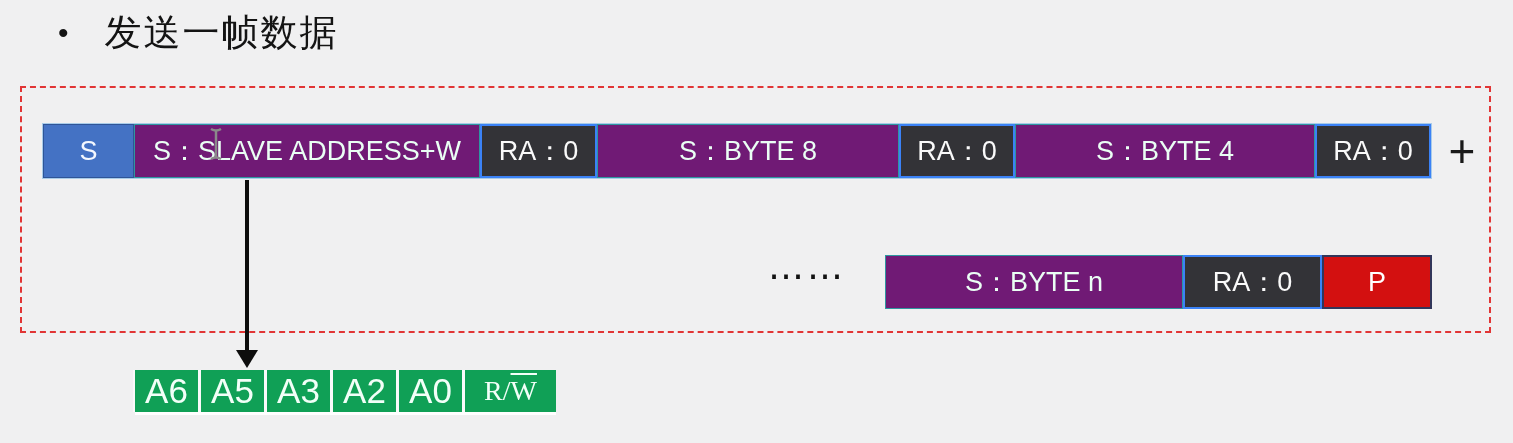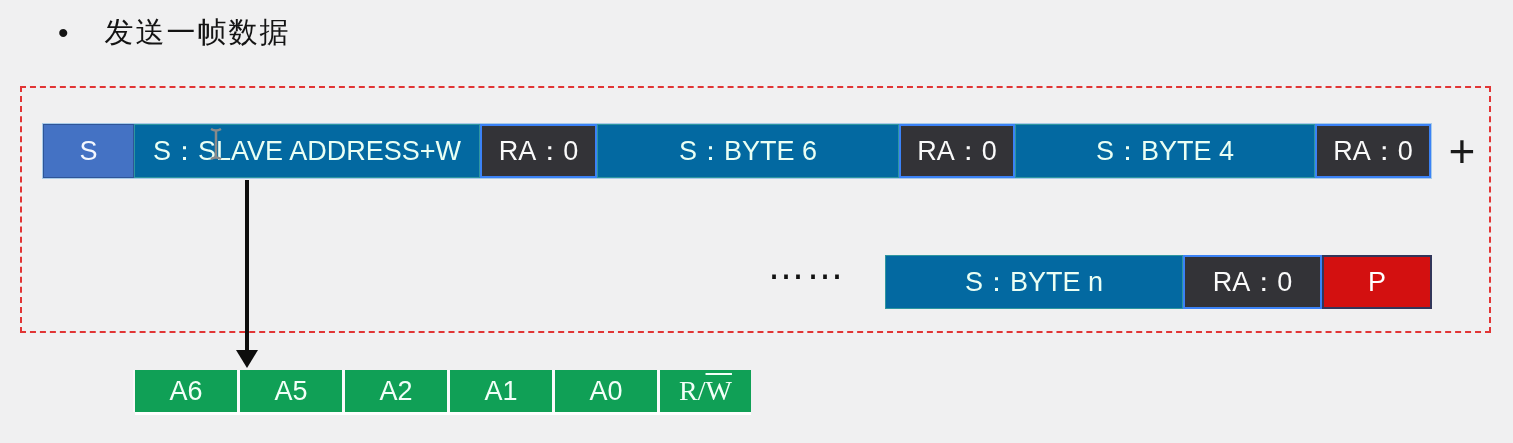--- a/index.html
+++ b/index.html
@@ -13,35 +13,35 @@
     background:#f0f0f1;
     overflow:hidden;
   }
   
   .title-row{
     position:absolute;left:58px;top:6px;height:54px;
     display:flex;align-items:center;gap:36px;
     color:#141414;
   }
   .bullet{font-size:30px;line-height:1;}
-  .title-text{font-size:29px;letter-spacing:2px;}
+  .title-text{font-size:37px;letter-spacing:2px;}
   
   .dashed-frame{
     position:absolute;left:20px;top:86px;width:1471px;height:247px;
     border:2px dashed #e13535;box-sizing:border-box;
   }
   
   .boxrow{position:absolute;display:flex;height:54px;}
   .cell{
     box-sizing:border-box;
     display:flex;align-items:center;justify-content:center;
     font-size:27px;color:#ffffff;white-space:nowrap;
   }
   .cell.start{background:#4472c4;border:1px solid #2f5597;color:#f4f8ff;}
-  .cell.data{background:#0369a1;border:1px solid #2e96a0;color:#eafff4;}
+  .cell.data{background:#701a75;border:1px solid #2e96a0;color:#eafff4;}
   .cell.ack{background:#333337;border:2px solid #3b82f6;color:#fafafa;}
   .cell.stop{background:#d31010;border:2px solid #32365a;color:#ffffff;}
   .row1{left:43px;top:124px;box-shadow:0 0 0 1px #a9cbe9;}
   .row2{left:885px;top:255px;}
   .plus{
     position:absolute;left:1437px;top:124px;width:50px;height:54px;
     display:flex;align-items:center;justify-content:center;
     font-size:46px;font-weight:400;color:#191919;
   }
   .ellipsis{
@@ -58,23 +58,23 @@
     position:absolute;left:236px;top:350px;width:0;height:0;
     border-left:11px solid transparent;border-right:11px solid transparent;
     border-top:18px solid #0d0d0d;
   }
   
   .bit-row{
     position:absolute;left:135px;top:370px;height:42px;display:flex;
     box-shadow:0 3px 0 rgba(255,255,255,.95), -2px 0 0 rgba(255,255,255,.6);
   }
   .bit{
-    box-sizing:border-box;width:105px;height:42px;
+    box-sizing:border-box;width:66px;height:42px;
     display:flex;align-items:center;justify-content:center;
-    background:#10a056;color:#f2fff8;font-size:27px;
+    background:#10a056;color:#f2fff8;font-size:35px;
     border-right:3px solid #fafafa;
   }
   .bit:last-child{border-right:none;width:91px;}
   .bit.rw{font-family:"Liberation Serif","DejaVu Serif",serif;font-size:28px;}
   .overline-w{text-decoration:overline;}
   
   .i-beam{position:absolute;left:207px;top:126px;}
 </style>
 </head>
 <body>
@@ -85,21 +85,21 @@
     <span class="bullet">•</span>
     <span class="title-text">发送一帧数据</span>
   </div>
 
   <div class="dashed-frame"></div>
 
   <div class="boxrow row1">
     <div class="cell start" style="width:91px">S</div>
     <div class="cell data" style="width:346px">S：SLAVE ADDRESS+W</div>
     <div class="cell ack" style="width:117px">RA：0</div>
-    <div class="cell data" style="width:302px">S：BYTE 6</div>
+    <div class="cell data" style="width:302px">S：BYTE 8</div>
     <div class="cell ack" style="width:116px">RA：0</div>
     <div class="cell data" style="width:300px">S：BYTE 4</div>
     <div class="cell ack" style="width:116px">RA：0</div>
   </div>
 
   <span class="plus">+</span>
 
   <span class="ellipsis">……</span>
 
   <div class="boxrow row2">
@@ -107,22 +107,22 @@
     <div class="cell ack" style="width:139px">RA：0</div>
     <div class="cell stop" style="width:110px">P</div>
   </div>
 
   <div class="arrow-line"></div>
   <div class="arrow-head"></div>
 
   <div class="bit-row">
     <div class="bit">A6</div>
     <div class="bit">A5</div>
+    <div class="bit">A3</div>
     <div class="bit">A2</div>
-    <div class="bit">A1</div>
     <div class="bit">A0</div>
     <div class="bit rw">
         <span>R/</span>
         <span class="overline-w">W</span>
       </div>
   </div>
 
   <svg class="i-beam" width="18" height="36" viewBox="0 0 18 36">
     <g stroke="#8a8a8a" stroke-width="2.5" fill="none">
       <path d="M4 3 Q9 6 14 3"></path>

